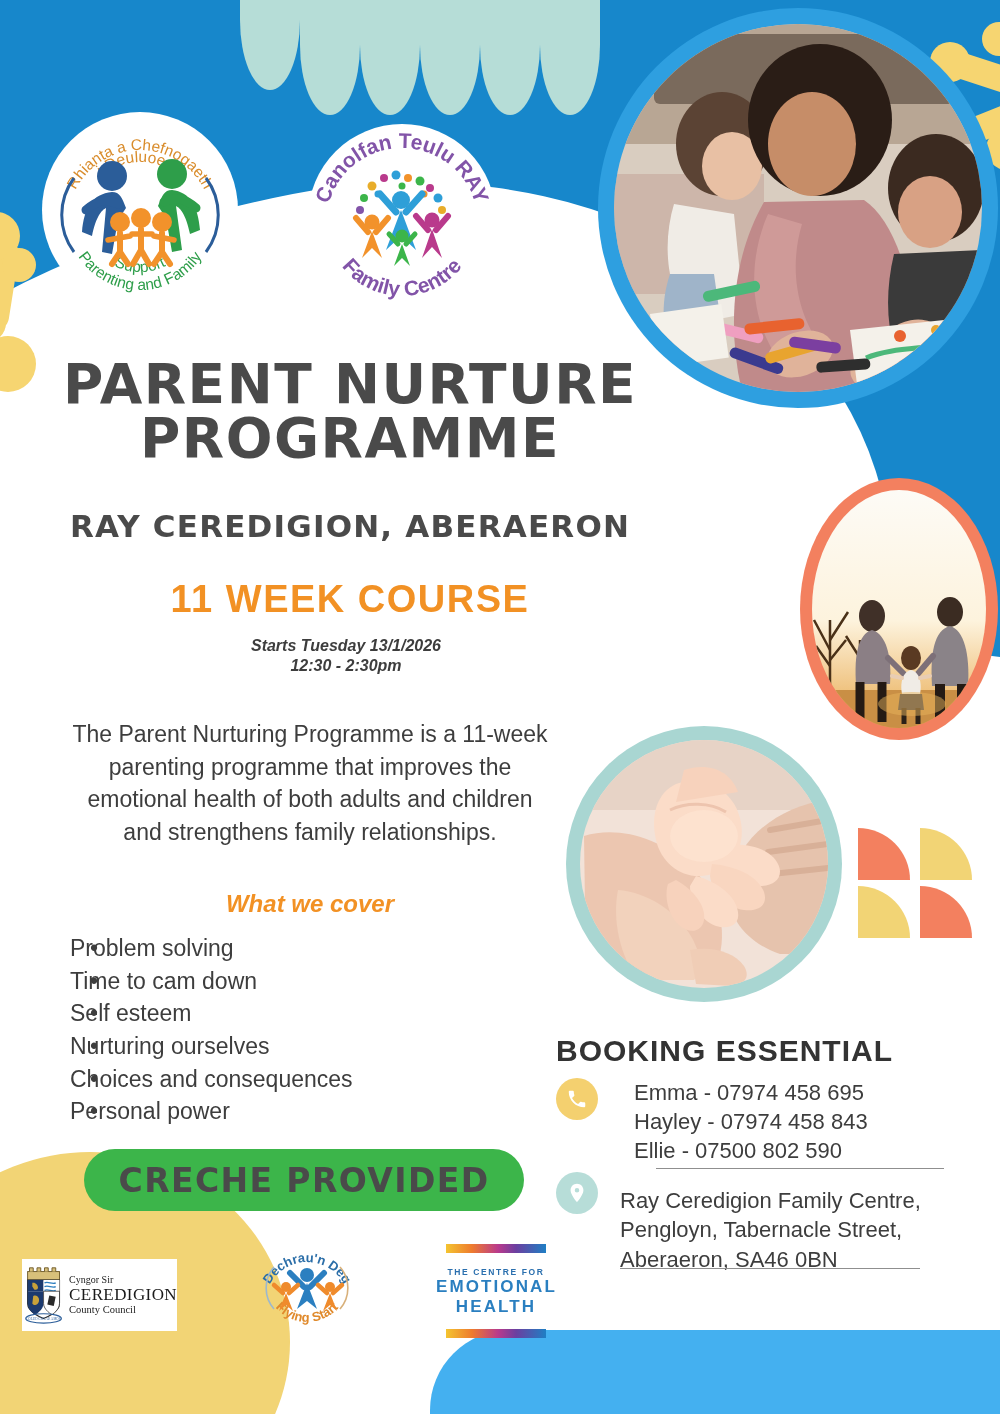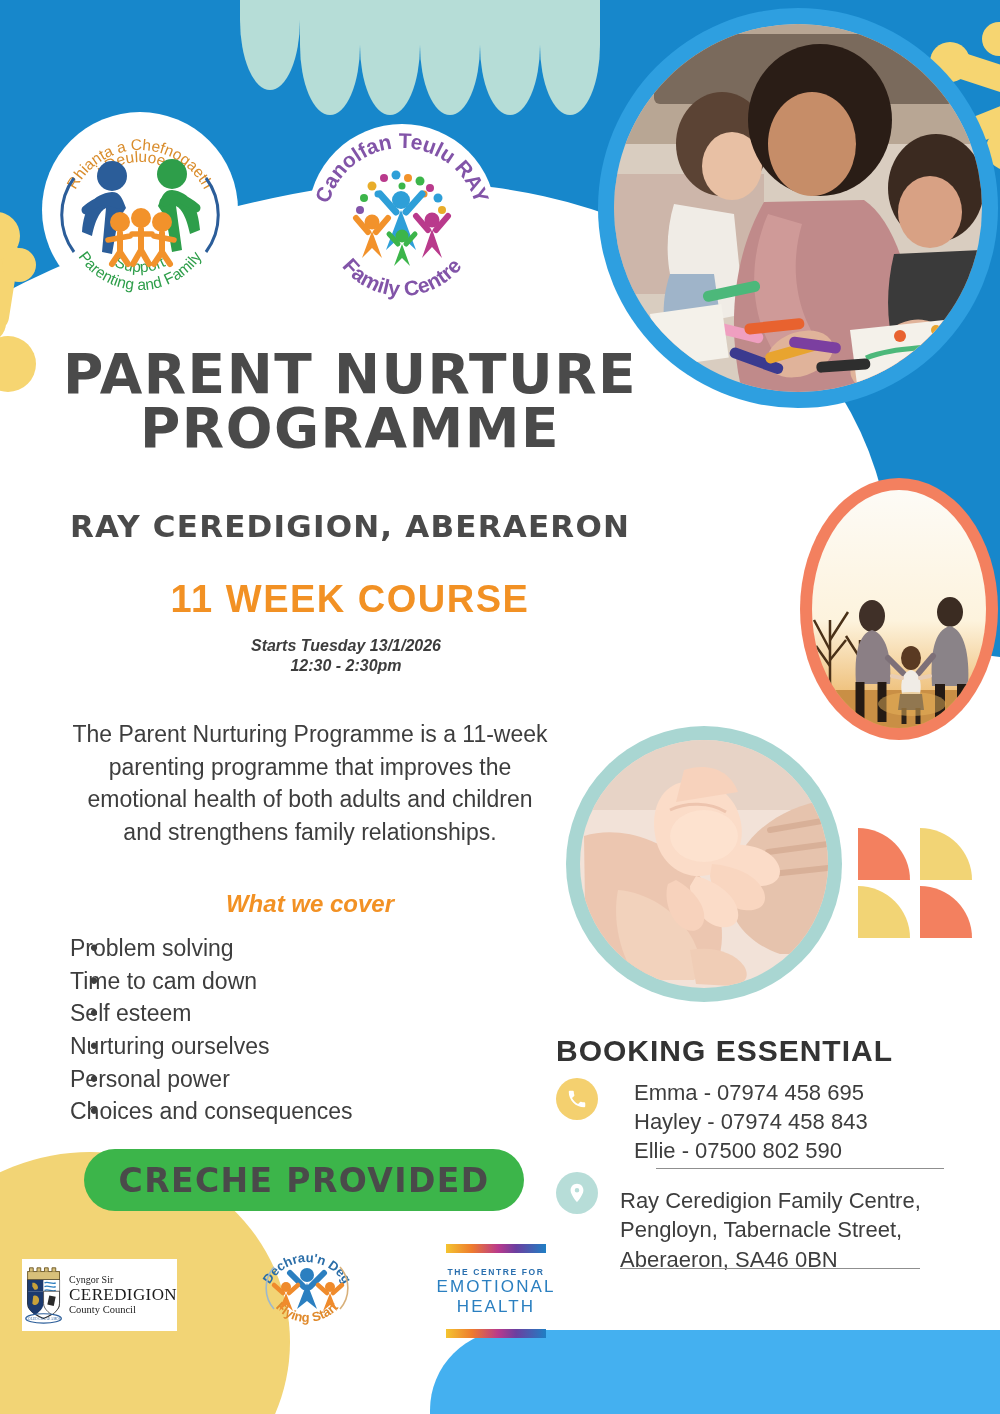--- a/index.html
+++ b/index.html
@@ -90,21 +90,21 @@
   }
   .photo .inner {
     position: absolute;
     border-radius: 50%;
     overflow: hidden;
   }
 
   
   .title {
     position: absolute;
-    left: 40px; top: 348px;
+    left: 40px; top: 358px;
     width: 620px;
     text-align: center;
     font-family: "DejaVu Sans", sans-serif;
     font-weight: bold;
     font-size: 55px;
     line-height: 0.98;
     letter-spacing: 1.5px;
     color: #4a4a4a;
     z-index: 10;
   }
@@ -307,21 +307,21 @@
   .ceh-bar {
     width: 100px; height: 9px; margin: 0 auto;
     background: linear-gradient(90deg,#f4c430 0%,#ee7b2e 26%,#b93a8c 52%,#6b3fa0 70%,#1f7fc4 100%);
   }
   .ceh-small {
     font-size: 8.5px; letter-spacing: 1.6px; color: #2a6fae;
     font-weight: bold; margin-top: 14px;
   }
   .ceh-big {
     font-size: 17px; letter-spacing: 2.1px; color: #2a7fc0;
-    font-weight: normal; line-height: 1.18; margin-bottom: 12px;
+    font-weight: bold; line-height: 1.18; margin-bottom: 12px;
   }
 </style>
 </head>
 <body>
 
 <div id="poster">
 
   <div class="blue-bg"></div>
   <div class="blue-right-tail"></div>
   <div class="white-sweep"></div>
@@ -572,22 +572,22 @@
   </div>
 
   <div class="para">The Parent Nurturing Programme is a 11-week parenting programme that improves the emotional health of both adults and children and strengthens family relationships.</div>
 
   <div class="cover-head">What we cover</div>
   <ul class="cover-list">
     <li>Problem solving</li>
     <li>Time to cam down</li>
     <li>Self esteem</li>
     <li>Nurturing ourselves</li>
+    <li>Choices and consequences</li>
     <li>Personal power</li>
-    <li>Choices and consequences</li>
   </ul>
 
   <div class="creche">CRECHE PROVIDED</div>
 
   <div class="booking-head">BOOKING ESSENTIAL</div>
 
   <div class="icon-badge" style="left:556px; top:1078px; background:#f4d06f;">
     <svg width="22" height="22" viewBox="0 0 24 24" fill="#ffffff">
       <path d="M6.6 10.8c1.4 2.8 3.8 5.2 6.6 6.6l2.2-2.2c.3-.3.7-.4 1-.2 1.2.4 2.4.6 3.6.6.6 0 1 .4 1 1V20c0 .6-.4 1-1 1C10.6 21 3 13.4 3 4c0-.6.4-1 1-1h3.5c.6 0 1 .4 1 1 0 1.3.2 2.5.6 3.6.1.4 0 .8-.2 1.1l-2.3 2.1z"></path>
     </svg>

